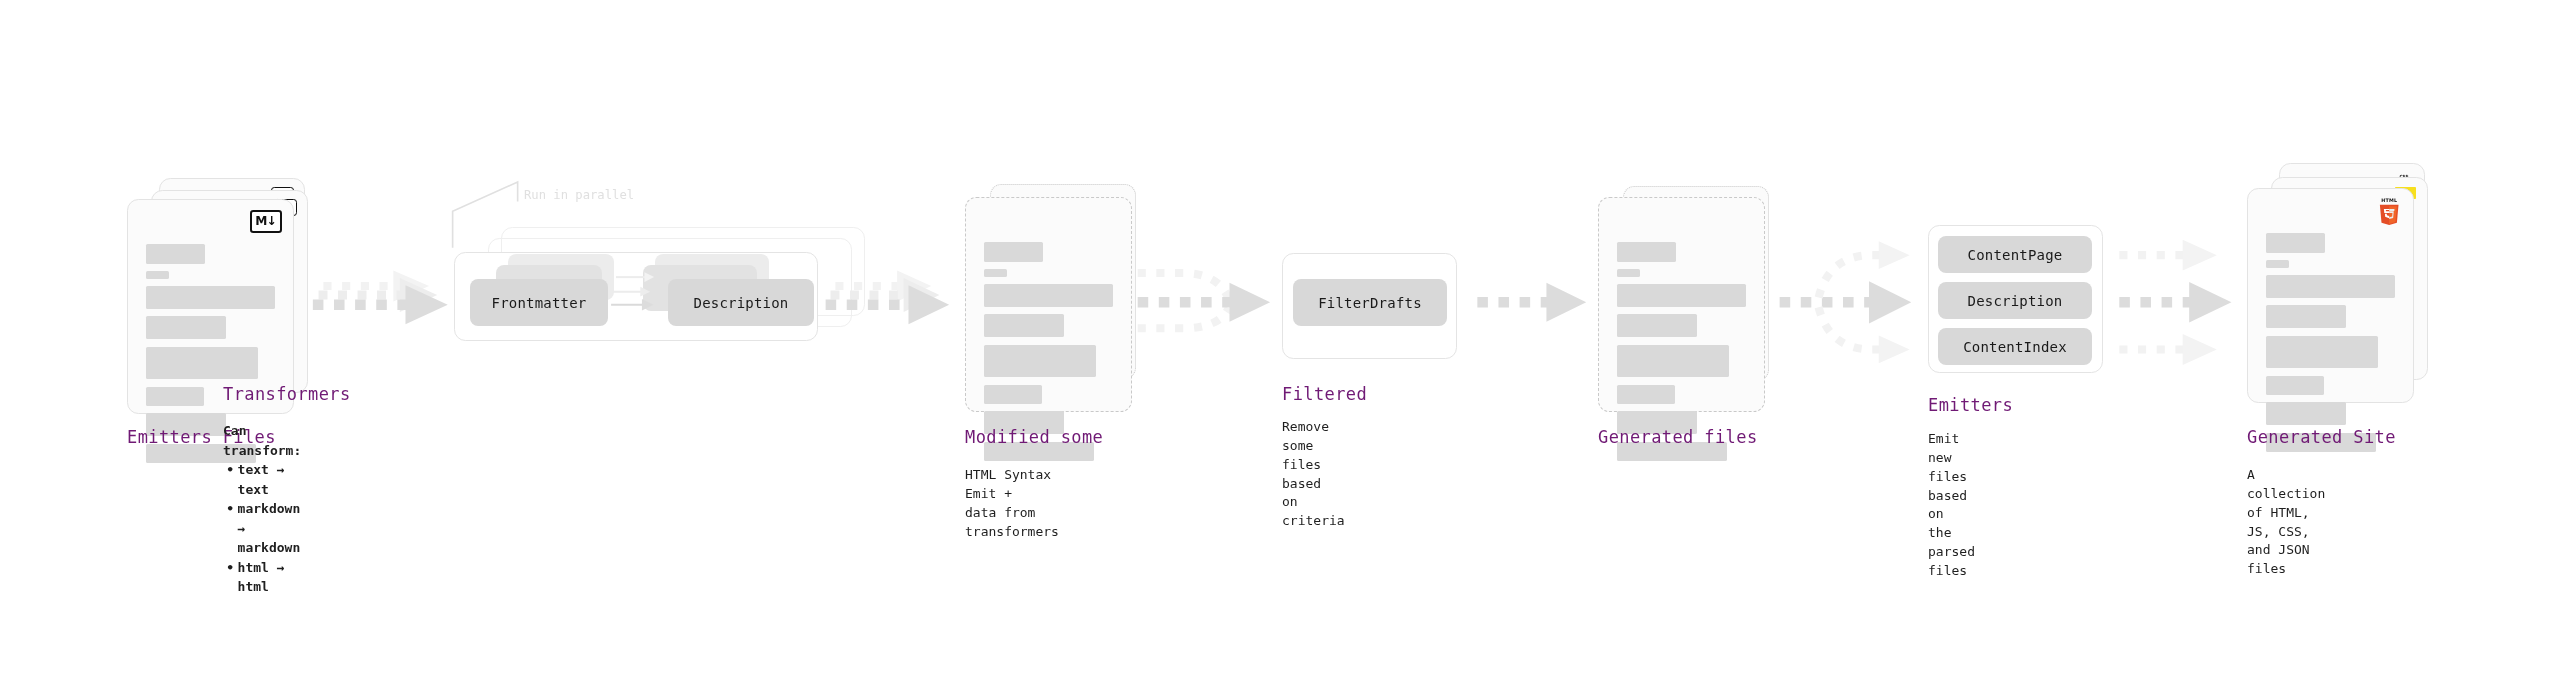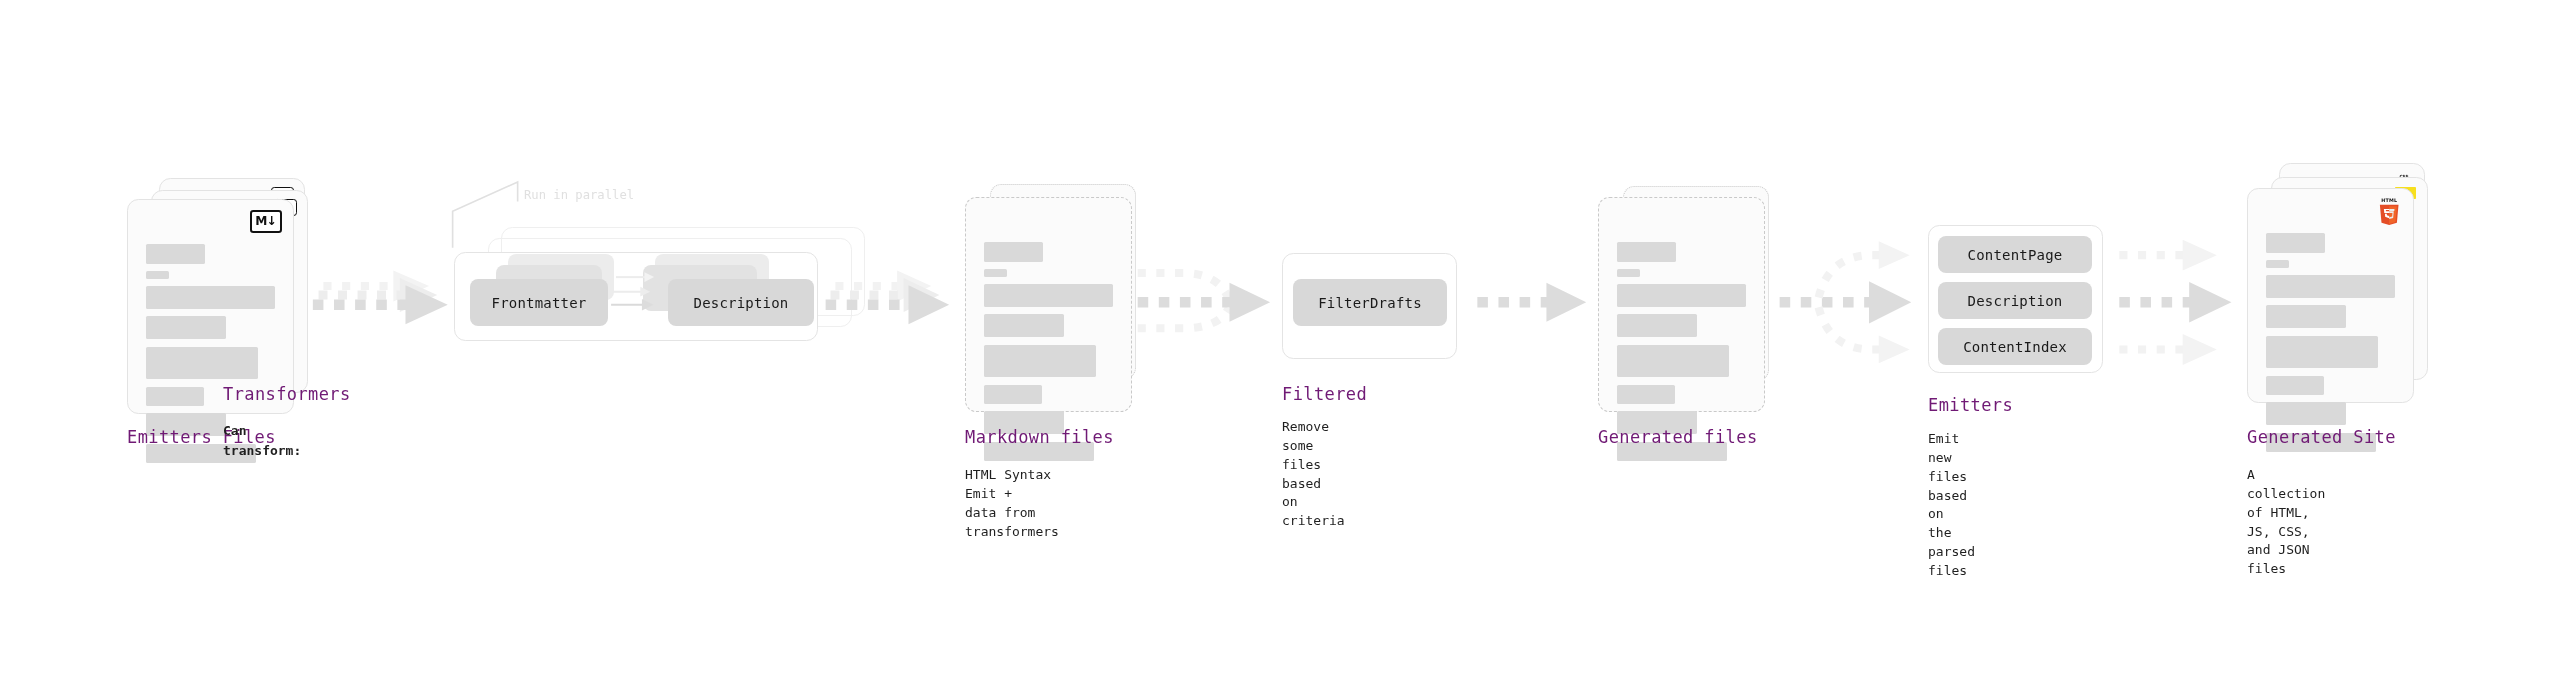--- a/index.html
+++ b/index.html
@@ -152,38 +152,43 @@
 
     <div class="chip" style="left:470px;top:279px;width:138px;height:47px;">Frontmatter</div>
     <div class="chip" style="left:668px;top:279px;width:146px;height:47px;">Description</div>
 
     <div class="parallel-label" style="left:524px;top:188px;">Run in parallel</div>
 
     <div class="title" style="left:223px;top:384px;">Transformers</div>
 
     <div class="bullets" style="left:223px;top:421px;font-weight:bold;">
       <span class="lead">Can transform:</span>
+      <ul>
+        <li>text → text</li>
+        <li>markdown → markdown</li>
+        <li>html → html</li>
+      </ul>
     </div>
   </div>
 
   <div class="node">
     <div class="doc dotted ghost1" style="left:990px;top:184px;"></div>
     <div class="doc dashed" style="left:965px;top:197px;">
       <div class="bars" style="top:44px;">
         <div class="bar" style="width:46%;height:19.5px;"></div>
         <div class="bar" style="width:18%;height:8.1px;"></div>
         <div class="bar" style="width:100%;height:23px;"></div>
         <div class="bar" style="width:62%;height:23px;"></div>
         <div class="bar" style="width:87%;height:32.5px;"></div>
         <div class="bar" style="width:45%;height:19.5px;"></div>
         <div class="bar" style="width:62%;height:23px;"></div>
         <div class="bar" style="width:85%;height:19.5px;"></div>
       </div>
     </div>
-    <div class="title" style="left:965px;top:427px;">Markdown files</div>
+    <div class="title" style="left:965px;top:427px;">Modified some</div>
     <div class="subtitle" style="left:965px;top:466px;">HTML Syntax Emit +
 data from transformers</div>
   </div>
 
   <div class="node">
     <div class="panel" style="left:1282px;top:253px;width:175px;height:106px;"></div>
     <div class="chip" style="left:1293px;top:279px;width:154px;height:47px;">FilterDrafts</div>
     <div class="title" style="left:1282px;top:384px;">Filtered</div>
     <div class="subtitle" style="left:1282px;top:418px;">Remove some files based
 on criteria</div>

